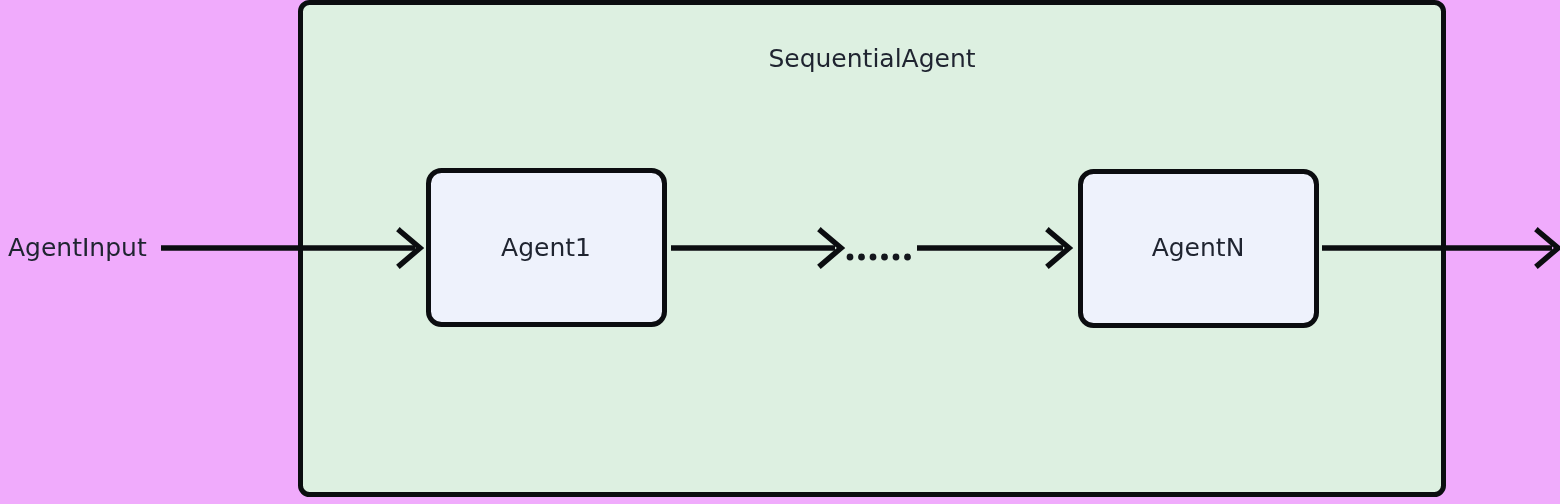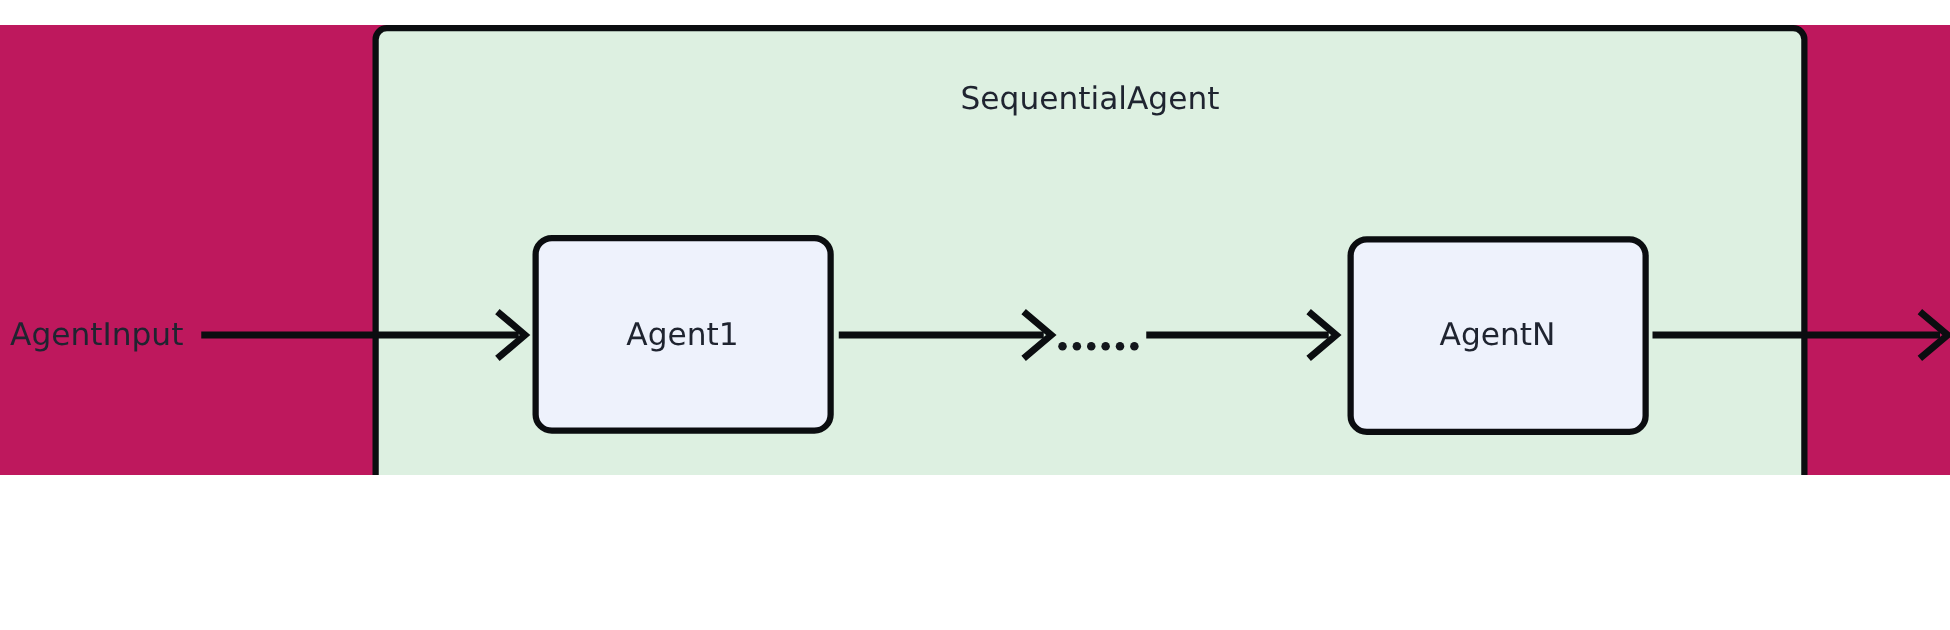--- a/index.html
+++ b/index.html
@@ -3,25 +3,24 @@
 <meta charset="utf-8">
 <style>
   html, body {
     margin: 0;
     padding: 0;
     background: #ffffff;
   }
   #canvas {
     position: relative;
     width: 1560px;
-    height: 360px;
-    background: #be185d;
+    height: 504px;
+    background: #f0abfc;
     font-family: "DejaVu Sans", sans-serif;
     overflow: hidden;
-    margin-top: 20px;
   }
   #diagram-svg {
     position: absolute;
     top: 0;
     left: 0;
     width: 1560px;
     height: 504px;
   }
   .node-label {
     font-family: "DejaVu Sans", sans-serif;

